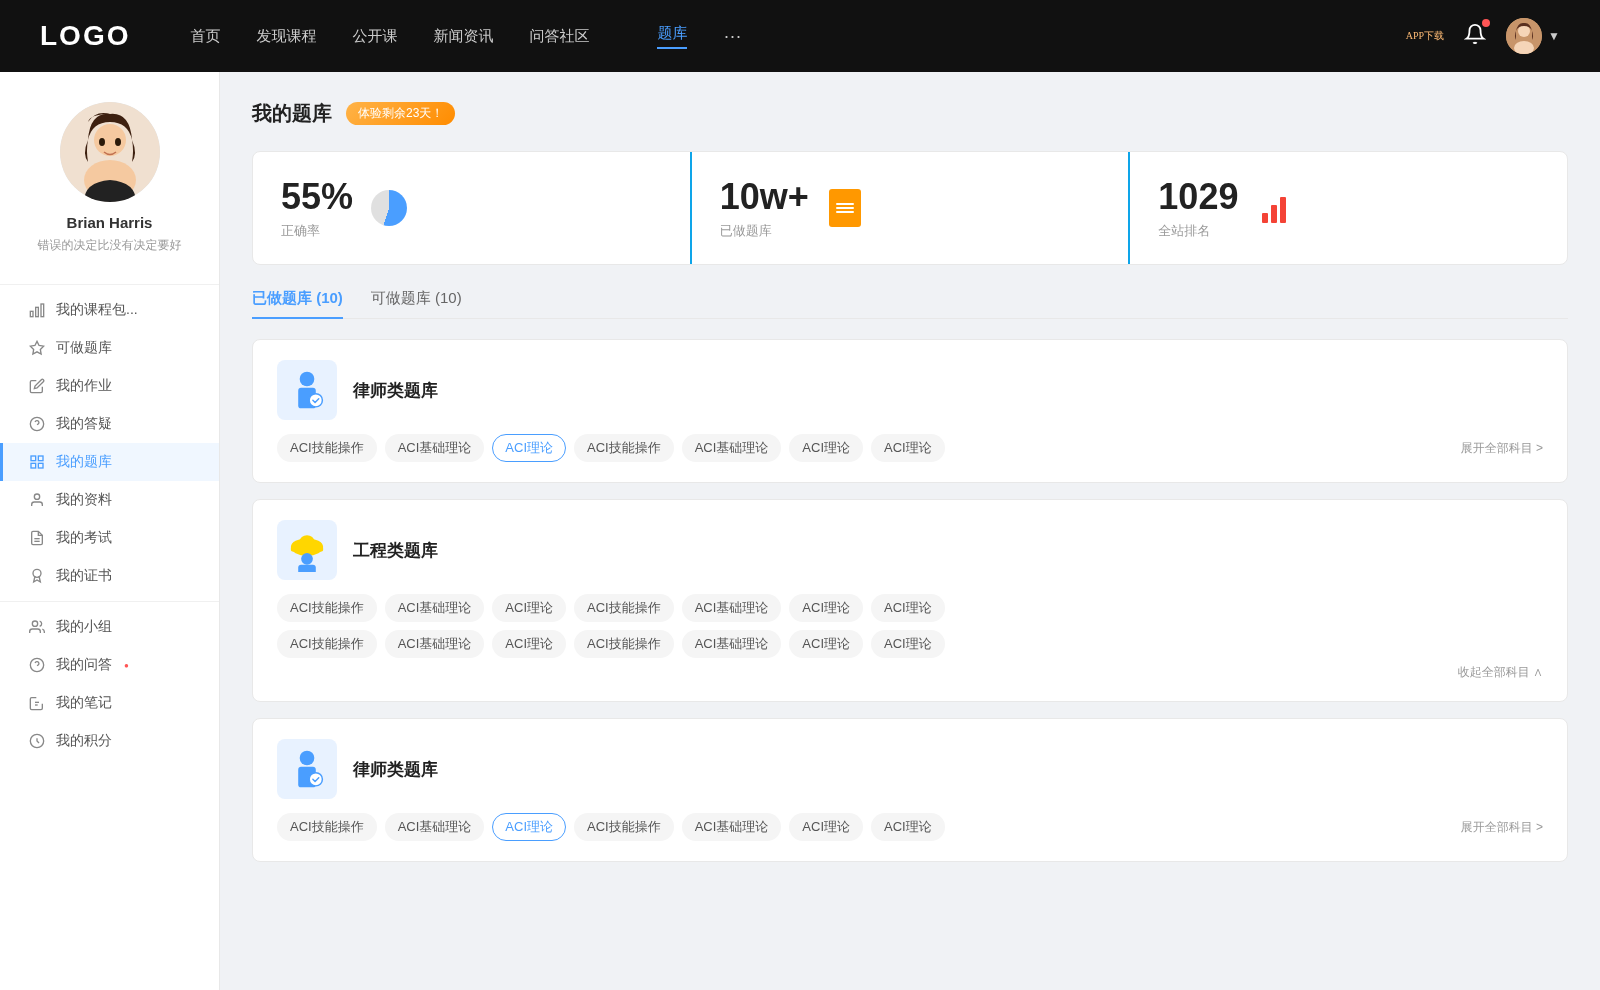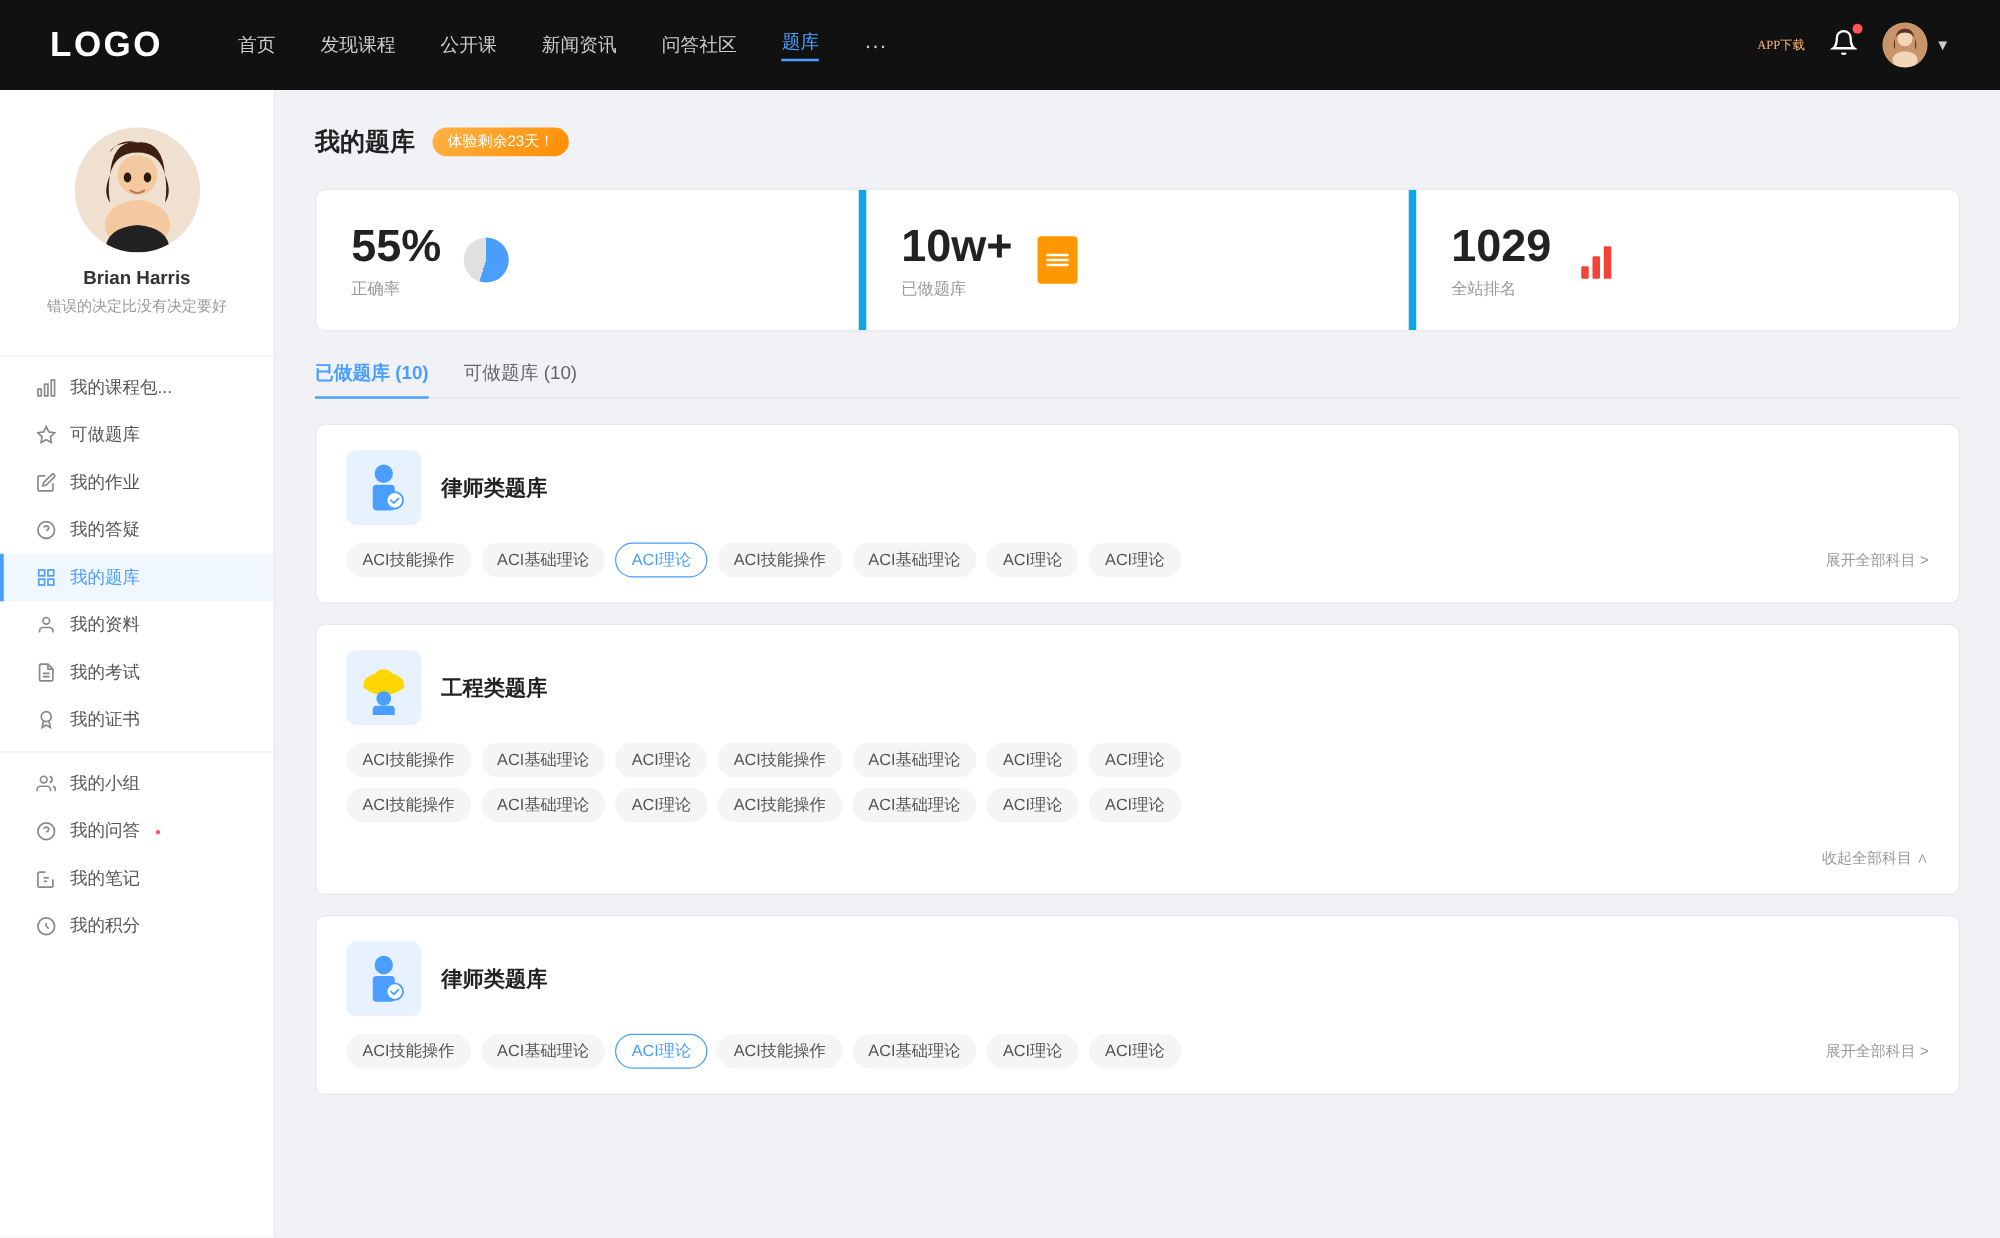--- a/index.html
+++ b/index.html
@@ -3,21 +3,21 @@
   <meta charset="utf-8">
   <style>
     * { box-sizing: border-box; margin: 0; padding: 0; }
     body { font-family: -apple-system, BlinkMacSystemFont, 'PingFang SC', 'Microsoft YaHei', sans-serif; background: #f0f2f5; color: #333; }
 
     
     .header { background: #111; height: 72px; display: flex; align-items: center; padding: 0 40px; position: fixed; top: 0; left: 0; right: 0; z-index: 100; }
     .header-logo { color: #fff; font-size: 28px; font-weight: bold; letter-spacing: 2px; margin-right: 60px; }
     .header-nav { display: flex; align-items: center; gap: 36px; flex: 1; }
     .nav-item { color: #ccc; font-size: 15px; cursor: pointer; text-decoration: none; }
-    .nav-item.active { color: #4a9eff; border-bottom: 2px solid #4a9eff; padding-bottom: 4px; }
+    .nav-item.active { color: #4a9eff; border-bottom: 2px solid #4a9eff; padding-bottom: 4px; margin-left: 32px; }
     .header-right { display: flex; align-items: center; gap: 20px; }
     .app-download { color: #fdba74; font-size: 10px; cursor: pointer; font-family: Liberation Serif, serif; }
     .bell-icon { position: relative; cursor: pointer; }
     .bell-icon svg { color: #fff; }
     .bell-badge { position: absolute; top: -4px; right: -4px; width: 8px; height: 8px; background: #f55; border-radius: 50%; }
     .avatar-wrap { display: flex; align-items: center; gap: 6px; cursor: pointer; }
     .chevron { color: #ccc; font-size: 12px; }
 
     
     .page-wrap { display: flex; padding-top: 72px; min-height: 100vh; }
@@ -34,21 +34,21 @@
     .sidebar-item-icon { width: 18px; height: 18px; display: flex; align-items: center; justify-content: center; flex-shrink: 0; }
 
     
     .main-content { flex: 1; padding: 28px 32px; min-height: calc(100vh - 72px); }
     .page-title-row { display: flex; align-items: center; gap: 14px; margin-bottom: 24px; }
     .page-title { font-size: 20px; font-weight: 600; color: #222; }
     .trial-badge { background: linear-gradient(135deg, #ffb347, #ff8c00); color: #fff; font-size: 12px; padding: 3px 12px; border-radius: 20px; }
 
     
     .stats-row { display: flex; gap: 0; background: #fff; border-radius: 8px; margin-bottom: 24px; border: 1px solid #e8e8e8; }
-    .stat-item { flex: 1; padding: 24px 28px; border-right: 6px solid #0ea5e9; display: flex; align-items: center; gap: 16px; }
+    .stat-item { flex: 1; padding: 24px 28px; border-right: 2px solid #0ea5e9; display: flex; align-items: center; gap: 16px; }
     .stat-item:last-child { border-right: none; }
     .stat-value { font-size: 36px; font-weight: 700; color: #222; }
     .stat-label { font-size: 13px; color: #999; margin-top: 4px; }
     .stat-icon { width: 40px; height: 40px; display: flex; align-items: center; justify-content: center; }
 
     
     .tabs-row { display: flex; gap: 28px; margin-bottom: 20px; border-bottom: 1px solid #e8e8e8; }
     .tab-item { font-size: 15px; color: #666; padding-bottom: 10px; cursor: pointer; position: relative; }
     .tab-item.active { color: #4a9eff; font-weight: 600; }
     .tab-item.active::after { content: ''; position: absolute; bottom: -1px; left: 0; right: 0; height: 2px; background: #4a9eff; }
@@ -56,21 +56,21 @@
     
     .qbank-card { background: #fff; border-radius: 8px; margin-bottom: 16px; padding: 20px 24px; border: 1px solid #e8e8e8; }
     .qbank-card-header { display: flex; align-items: center; gap: 16px; margin-bottom: 14px; }
     .qbank-icon { width: 60px; height: 60px; background: #e8f2ff; border-radius: 8px; display: flex; align-items: center; justify-content: center; flex-shrink: 0; }
     .qbank-title { font-size: 17px; font-weight: 600; color: #222; }
     .tags-row { display: flex; flex-wrap: wrap; gap: 8px; align-items: center; }
     .tag { padding: 4px 12px; border-radius: 20px; font-size: 13px; background: #f5f5f5; color: #555; cursor: pointer; border: 1px solid transparent; }
     .tag.selected { border: 1.5px solid #4a9eff; color: #4a9eff; background: #fff; }
     .expand-link { margin-left: auto; color: #999; font-size: 12px; cursor: pointer; white-space: nowrap; }
     .tags-row-2 { margin-top: 8px; display: flex; flex-wrap: wrap; gap: 8px; }
-    .collapse-link { text-align: right; font-size: 12px; color: #999; cursor: pointer; margin-top: 20px; }
+    .collapse-link { text-align: right; font-size: 12px; color: #999; cursor: pointer; margin-top: 6px; }
 
     
     .pie-chart { width: 36px; height: 36px; border-radius: 50%; background: conic-gradient(#4a9eff 0% 55%, #e0e0e0 55% 100%); }
 
     
     .doc-icon { width: 32px; height: 38px; background: #4caf8f; border-radius: 3px; display: flex; align-items: center; justify-content: center; }
     .doc-icon-lines { display: flex; flex-direction: column; gap: 3px; }
     .doc-line { width: 18px; height: 2px; background: #fff; border-radius: 1px; }
 
     

